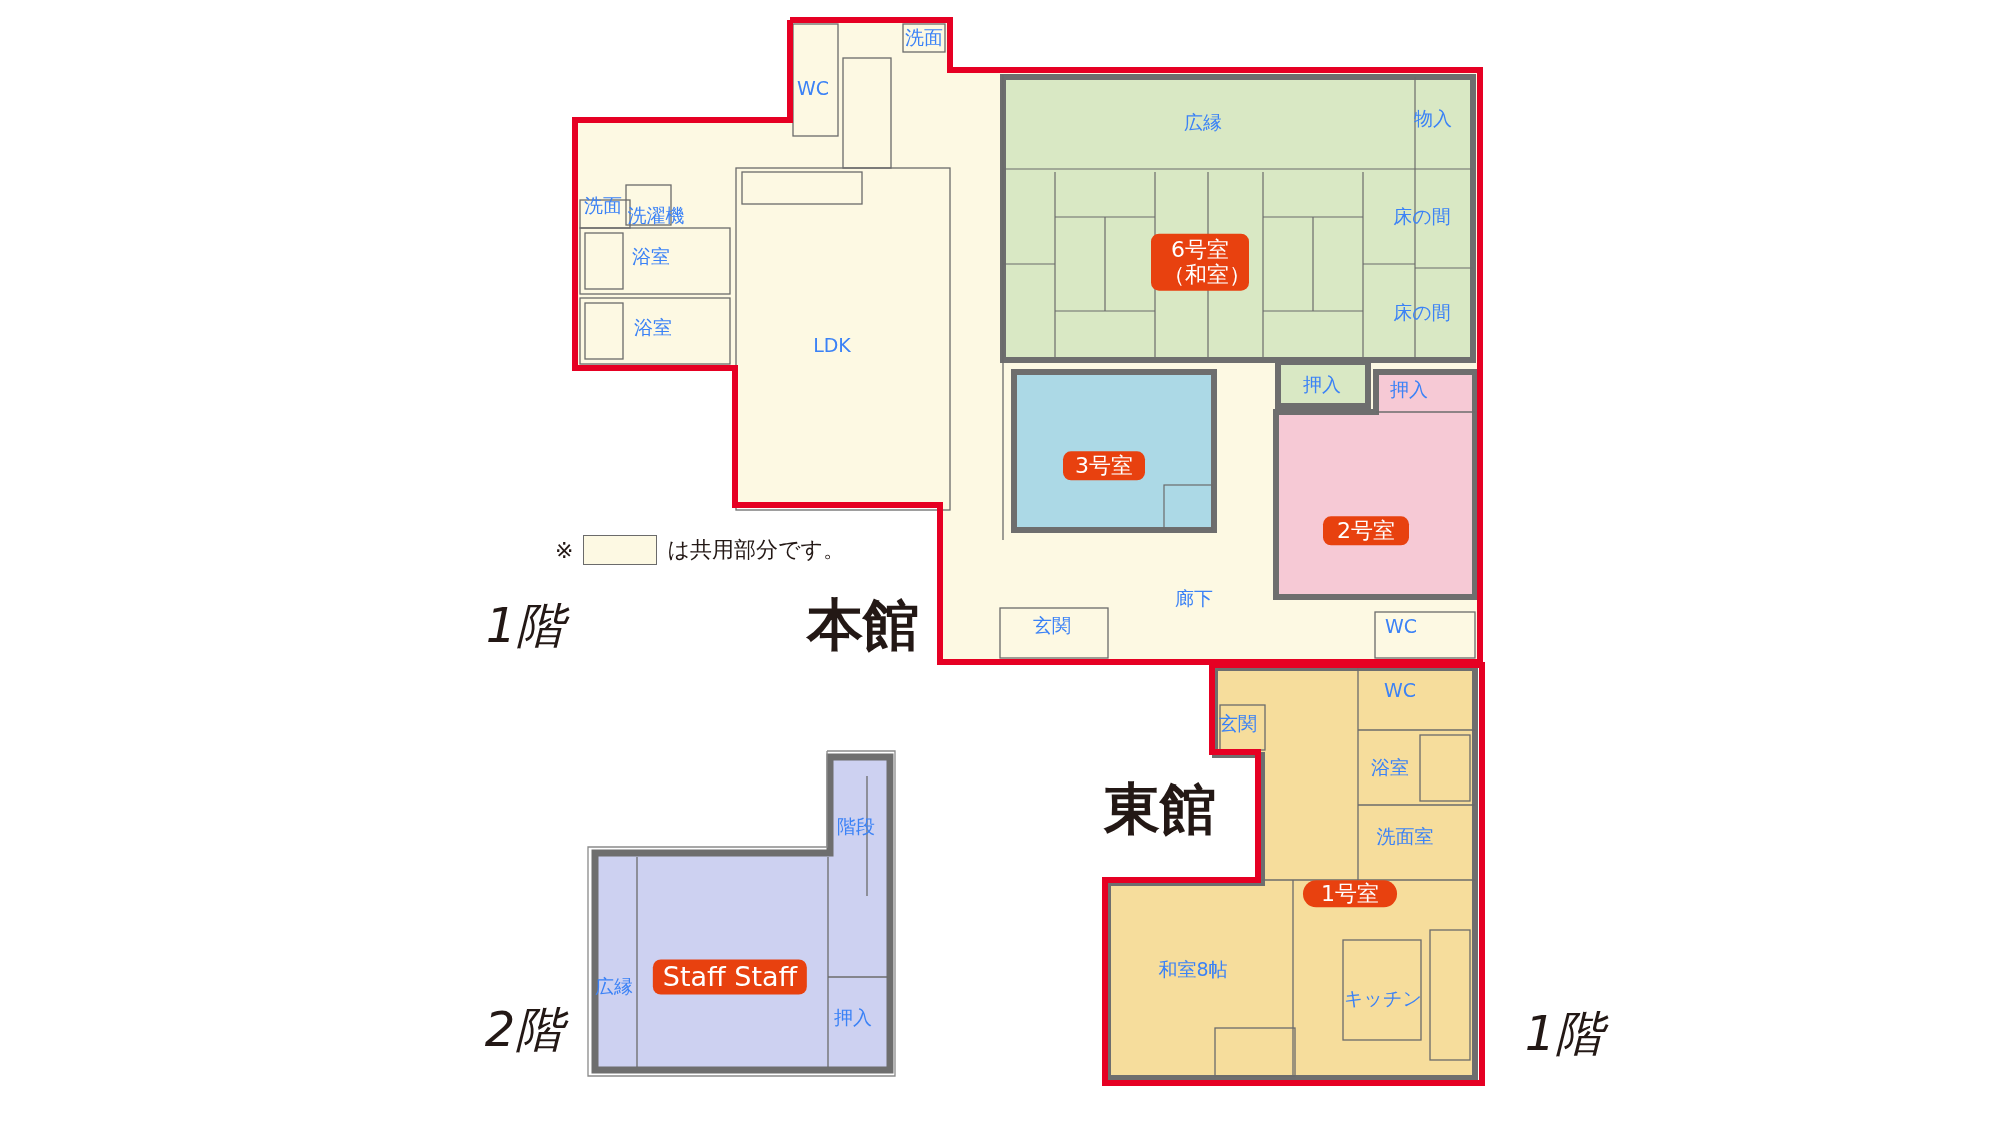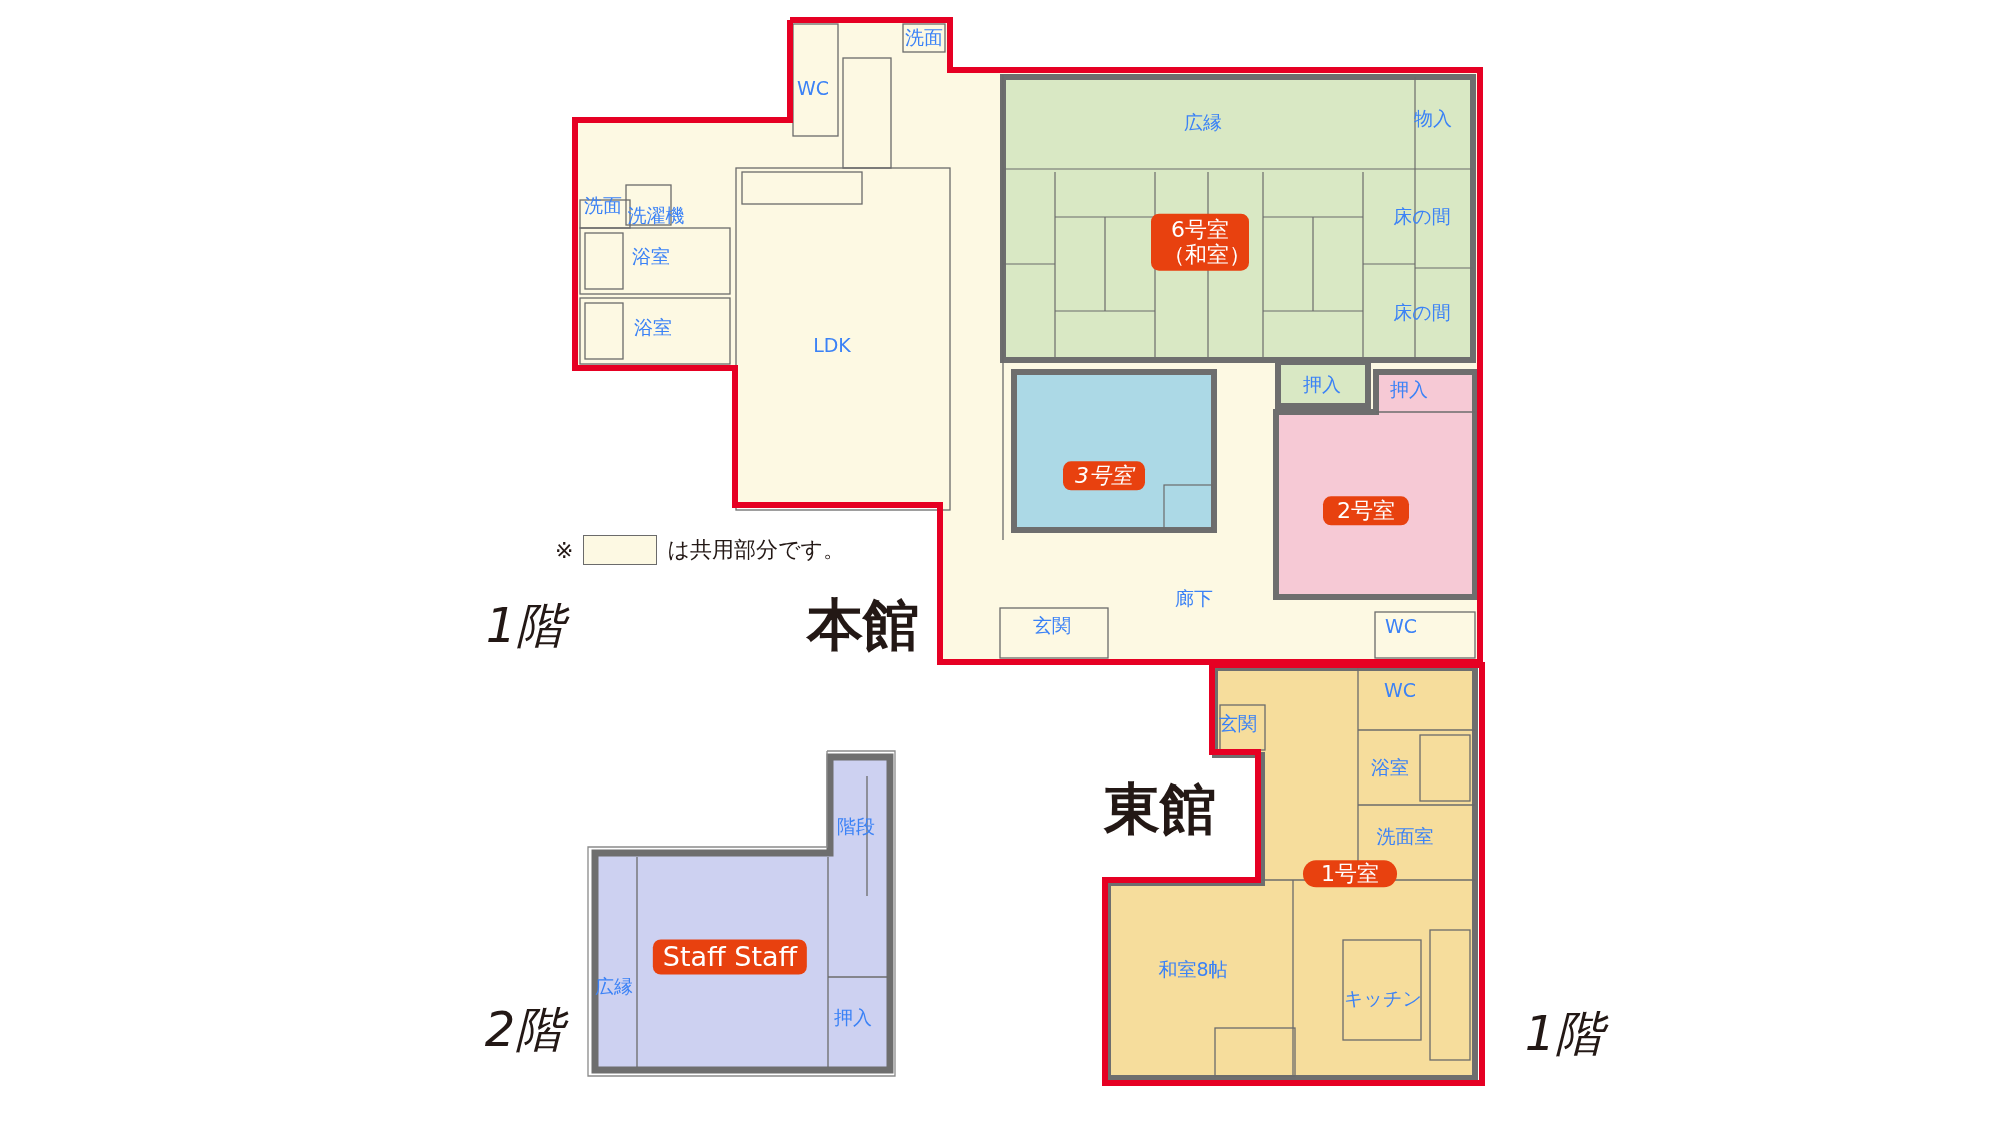--- a/index.html
+++ b/index.html
@@ -1,19 +1,19 @@
 <!DOCTYPE html>
 <html><head>
 <meta charset="utf-8">
 <style>
   html,body{margin:0;padding:0;background:#fff;}
   body{width:2000px;height:1125px;position:relative;overflow:hidden;font-family:"DejaVu Sans","Liberation Sans",sans-serif;color:#231815;}
   .abs{position:absolute;box-sizing:border-box;}
   .lbl{position:absolute;font-size:19px;white-space:nowrap;transform:translate(-50%,-50%);color:#3b82f6;}
-  .badge{position:absolute;transform:translate(-50%,-50%);background:#e8410f;color:#fff;border-radius:8px;text-align:center;white-space:nowrap;line-height:1.15;}
+  .badge{position:absolute;transform:translate(-50%,-50%);background:#e8410f;color:#fff;border-radius:8px;text-align:center;white-space:nowrap;line-height:1.15;margin-top:20px;}
   .big{position:absolute;font-weight:bold;font-size:56px;white-space:nowrap;transform:translate(-50%,-50%);color:#231815;}
   .floor{position:absolute;font-size:48px;white-space:nowrap;transform:translate(-50%,-50%);color:#231815;font-style:italic;}
   svg{position:absolute;left:0;top:0;}
 </style>
 </head>
 <body>
 
 <svg width="2000" height="1125">
 
   <polygon points="790,20 950,20 950,72 1478,72 1478,660 940,660 940,505 735,505 735,365 578,365 578,122 790,122" fill="#fdf9e3"></polygon>
@@ -118,21 +118,21 @@
 <div class="lbl" style="left:1203px;top:123px;">広縁</div>
 <div class="lbl" style="left:1433px;top:119px;">物入</div>
 <div class="lbl" style="left:1422px;top:217px;">床の間</div>
 <div class="lbl" style="left:1422px;top:313px;">床の間</div>
 <div class="lbl" style="left:1322px;top:385px;">押入</div>
 <div class="badge" style="left:1200px;top:242px;padding:3px 12px;font-size:22px;width:74px;">
   <div>6号室</div>
   <div>（和室）</div>
 </div>
 
-<div class="badge" style="left:1104px;top:476px;padding:2px 12px;font-size:22px;font-style:italic;">3号室</div>
+<div class="badge" style="left:1104px;top:446px;padding:2px 12px;font-size:22px;">3号室</div>
 
 <div class="lbl" style="left:1409px;top:390px;">押入</div>
 <div class="badge" style="left:1366px;top:511px;padding:2px 14px;font-size:22px;">2号室</div>
 
 <div class="lbl" style="left:1238px;top:724px;">玄関</div>
 <div class="lbl" style="left:1400px;top:690px;">WC</div>
 <div class="lbl" style="left:1390px;top:768px;">浴室</div>
 <div class="lbl" style="left:1405px;top:837px;">洗面室</div>
 <div class="lbl" style="left:1193px;top:970px;">和室8帖</div>
 <div class="lbl" style="left:1383px;top:999px;">キッチン</div>

